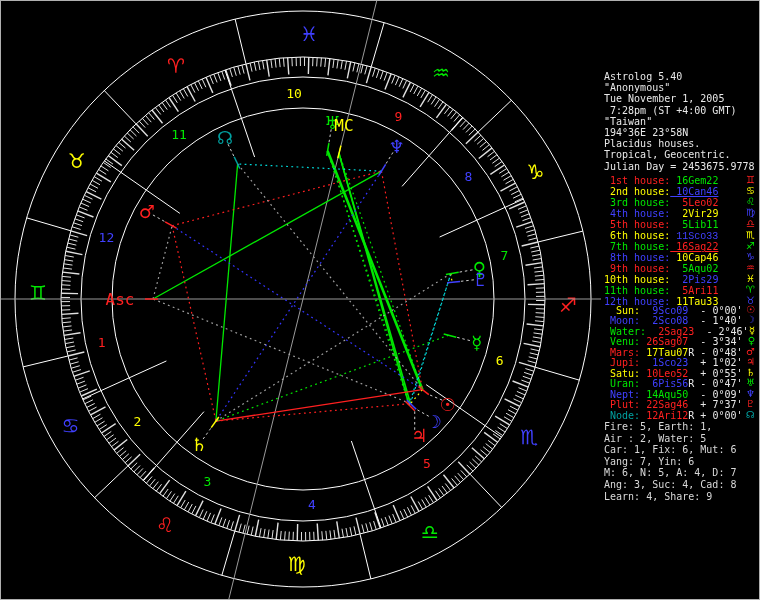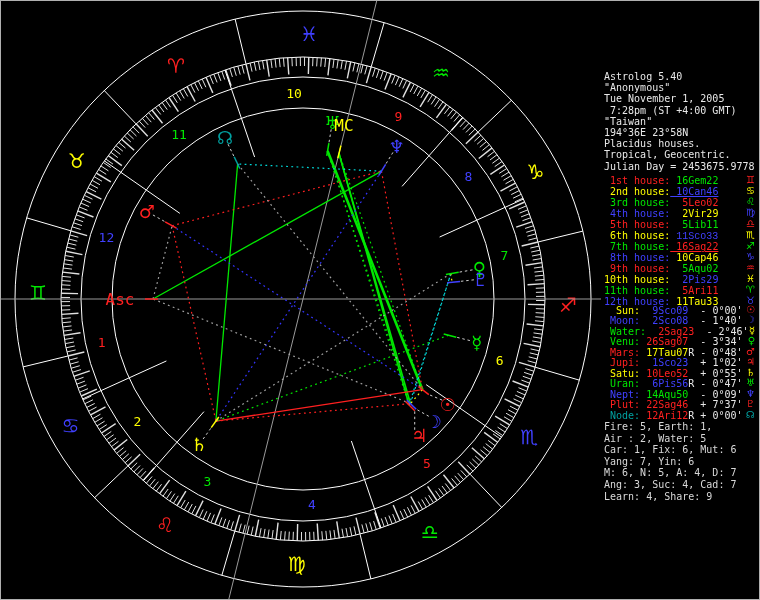--- a/index.html
+++ b/index.html
@@ -547,17 +547,17 @@
         <div class="prow"><span style="color: rgb(64, 64, 255);"> Nept:</span><span style="color: rgb(0, 232, 0);"> 14Aqu50</span><span style="color: rgb(232, 232, 232);"> </span><span style="color: rgb(232, 232, 232);"> - 0°09'</span><span class="sg" style="color: rgb(64, 64, 255);">♆</span></div>
         <div class="prow"><span style="color: rgb(255, 32, 32);"> Plut:</span><span style="color: rgb(255, 32, 32);"> 22Sag46</span><span style="color: rgb(232, 232, 232);"> </span><span style="color: rgb(232, 232, 232);"> + 7°37'</span><span class="sg" style="color: rgb(255, 32, 32);">♇</span></div>
         <div class="prow"><span style="color: rgb(0, 160, 160);"> Node:</span><span style="color: rgb(255, 32, 32);"> 12Ari12</span><span style="color: rgb(232, 232, 232);">R</span><span style="color: rgb(232, 232, 232);"> + 0°00'</span><span class="sg" style="color: rgb(0, 160, 160);">☊</span></div>
       </div>
     <div id="stats" class="blk">
         <div class="prow"><span style="color: rgb(216, 216, 216);">Fire: 5, Earth: 1,</span></div>
         <div class="prow"><span style="color: rgb(216, 216, 216);">Air : 2, Water: 5</span></div>
         <div class="prow"><span style="color: rgb(216, 216, 216);">Car: 1, Fix: 6, Mut: 6</span></div>
         <div class="prow"><span style="color: rgb(216, 216, 216);">Yang: 7, Yin: 6</span></div>
         <div class="prow"><span style="color: rgb(216, 216, 216);">M: 6, N: 5, A: 4, D: 7</span></div>
-        <div class="prow"><span style="color: rgb(216, 216, 216);">Ang: 3, Suc: 4, Cad: 7</span></div>
+        <div class="prow"><span style="color: rgb(216, 216, 216);">Ang: 3, Suc: 4, Cad: 8</span></div>
         <div class="prow"><span style="color: rgb(216, 216, 216);">Learn: 4, Share: 9</span></div>
       </div>
   </div>
 </div>
 
 </body></html>

